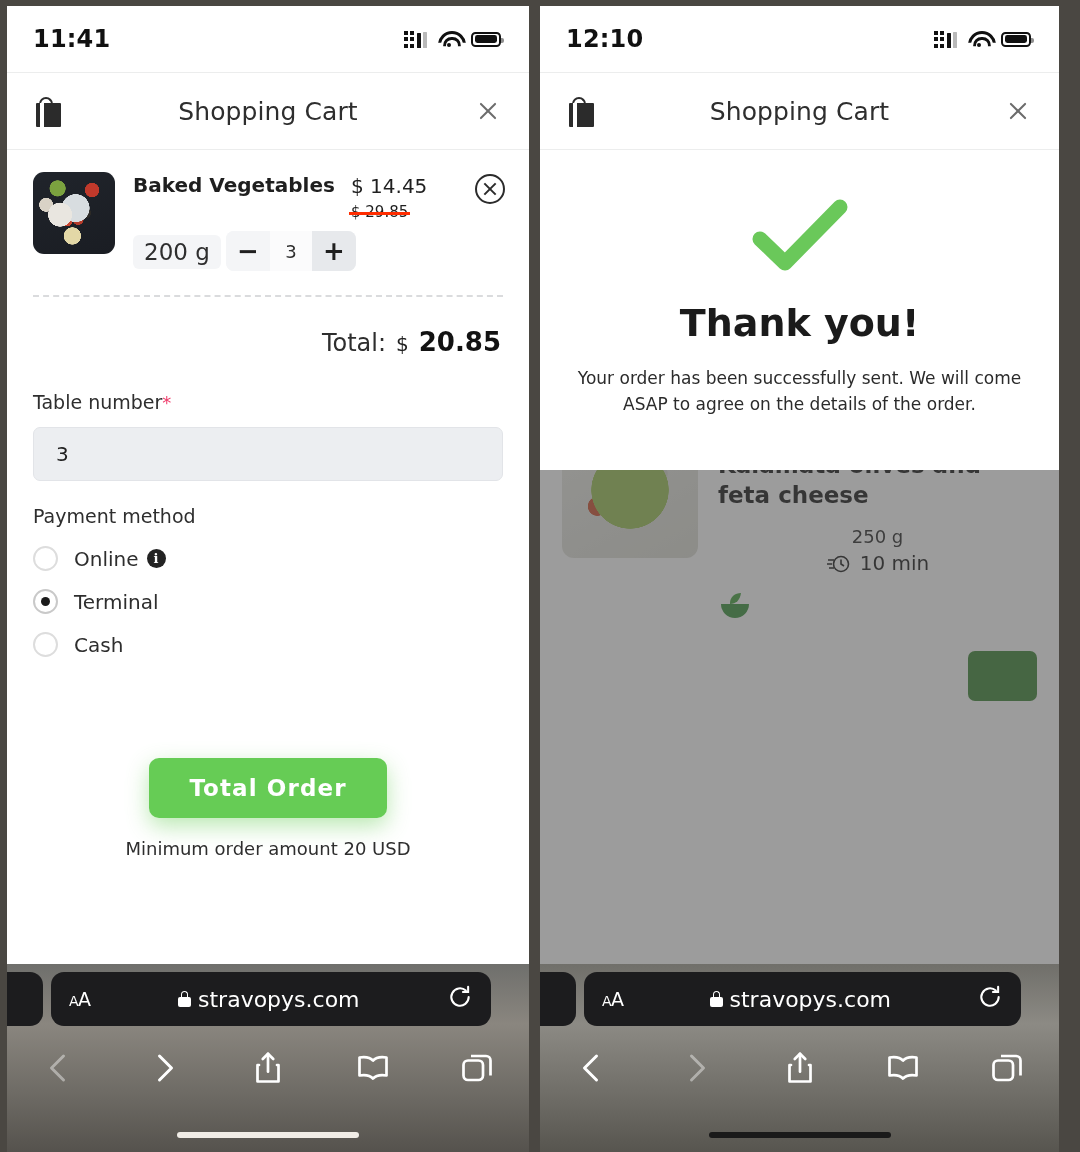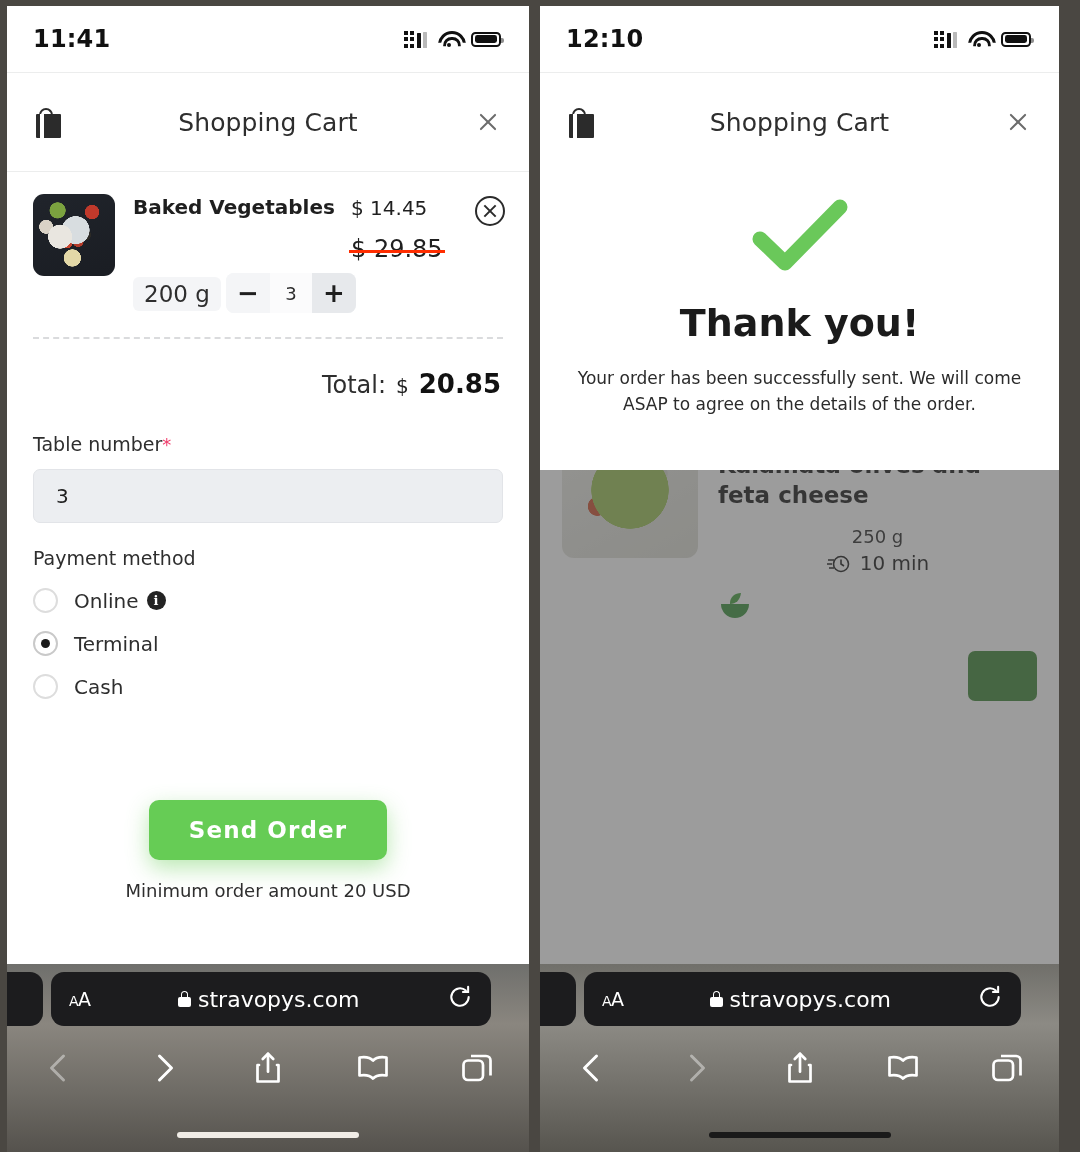--- a/index.html
+++ b/index.html
@@ -54,21 +54,21 @@
   }
   .batt { position: relative; width: 30px; height: 15px; border: 2px solid #111; border-radius: 4.5px; }
   .batt .fill { position: absolute; inset: 1.8px; background: #111; border-radius: 2.4px; }
   .batt::after {
     content: ""; position: absolute; right: -4.5px; top: 4.5px;
     width: 2.5px; height: 5px; background: #8e8e8e; border-radius: 0 2px 2px 0;
   }
 
   
   .modal-header {
-    height: 100px; display: flex; align-items: center; padding: 0 26px;
+    height: 78px; display: flex; align-items: center; padding: 0 26px;
     border-top: 1px solid #eceded; border-bottom: 1px solid #eceded;
     background: #fff; position: relative; gap: 28px;
   }
   .bag-icon { width: 30px; height: 32px; position: relative; flex: 0 0 auto; }
   .bag-icon .body {
     position: absolute; left: 3px; bottom: 0; width: 25px; height: 24px;
     background: #2b2b2b; border-radius: 1px;
   }
   .bag-icon .body::after {
     content:""; position:absolute; left:3.5px; top:0; width:4px; height:24px; background:#fff;
@@ -108,22 +108,22 @@
       radial-gradient(circle at 48% 78%, #e3d8a7 0 11%, transparent 11.5%),
       linear-gradient(160deg, #20242b, #1a1d23);
     background-size: cover;
   }
   .item-main { flex: 1; min-width: 0; }
   .item-row1 { display: flex; align-items: flex-start; }
   .item-name { font-size: 20px; font-weight: 700; color: #1f1f1f; line-height: 1.15; flex: 1; padding-top: 2px; }
   .price-col { text-align: left; width: 110px; flex: 0 0 auto; padding-top: 2px; }
   .price-now { font-size: 20px; color: #1f1f1f; white-space: nowrap; }
   .price-old {
-    font-size: 24px; color: #1f1f1f; white-space: nowrap; position: relative;
-    margin-top: 15px; display: inline-block;
+    font-size: 15px; color: #1f1f1f; white-space: nowrap; position: relative;
+    margin-top: 5px; display: inline-block;
   }
   .price-old::after {
     content:""; position:absolute; left:-2px; right:-2px; top:52%;
     height:3px; background:#ff2d00;
   }
   .remove-btn {
     width: 30px; height: 30px; border: 2px solid #2b2b2b; border-radius: 50%;
     position: relative; flex: 0 0 auto; margin-left: 14px; margin-top: 2px;
   }
   .remove-btn::before, .remove-btn::after {
@@ -399,21 +399,21 @@
         <span class="radio-label">Terminal</span>
       </div>
 
       <div class="radio-row">
         <span class="radio"></span>
         <span class="radio-label">Cash</span>
       </div>
     </div>
 
     <div class="send-wrap">
-      <div class="send-btn">Send Order</div>
+      <div class="send-btn">Total Order</div>
       <div class="min-note">Minimum order amount 20 USD</div>
     </div>
 
     <div class="safari">
       <div class="addr-strip">
         <div class="prev-tab"></div>
         <div class="addr-bar">
           <span class="aa"><small>A</small><span></span>A</span>
           <span class="url">
             <span class="lock-ico">

